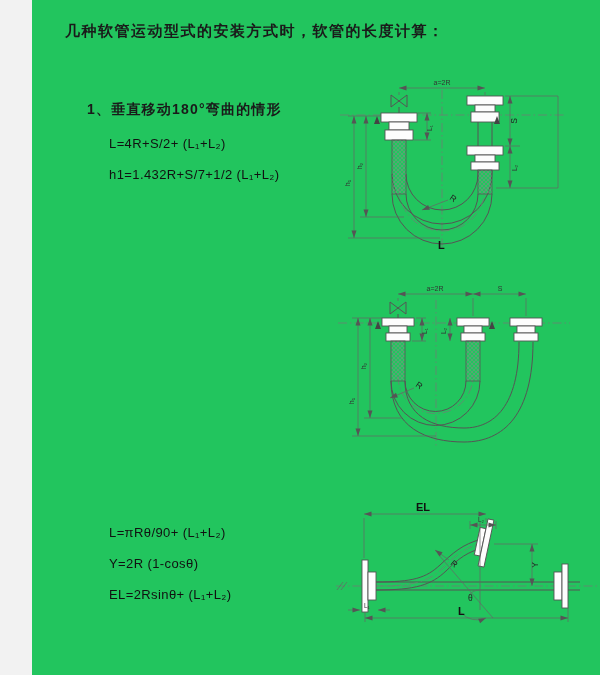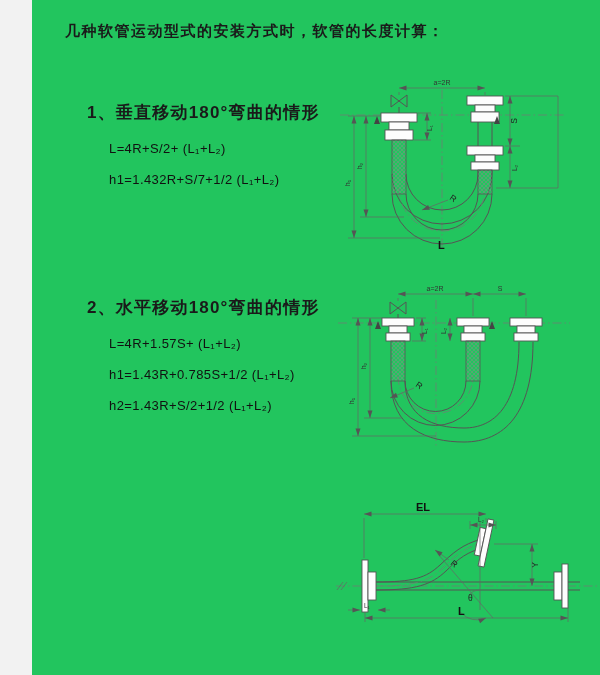--- a/index.html
+++ b/index.html
@@ -1,21 +1,21 @@
 <!DOCTYPE html>
 <html><head>
 <meta charset="utf-8">
 <style>
   html,body{margin:0;padding:0;background:#f2f2f2;}
   .page{position:relative;width:600px;height:675px;background:#22c55e;overflow:hidden;
         font-family:"Liberation Sans","DejaVu Sans",sans-serif;color:#1a1a1a;margin-left:32px;}
   .doc-title{position:absolute;left:33px;top:22px;font-size:15px;font-weight:bold;
              letter-spacing:1.5px;white-space:nowrap;}
   .calc{position:absolute;left:55px;width:300px;}
-  .sec-h{margin:0 0 9px 0;font-size:17px;font-weight:bold;letter-spacing:1.2px;white-space:nowrap;}
+  .sec-h{margin:0 0 9px 0;font-size:14px;font-weight:bold;letter-spacing:1.2px;white-space:nowrap;}
   .flist{margin-left:22px;}
   .formula{font-size:13px;line-height:31px;letter-spacing:0.4px;white-space:nowrap;color:#111;}
   .diag{position:absolute;}
   svg text{font-family:"Liberation Sans","DejaVu Sans",sans-serif;fill:#333;}
   .ln{stroke:#555;fill:none;stroke-width:1;}
   .fit{stroke:#555;fill:#fdfdfd;stroke-width:0.9;}
   .dim{stroke:#666;fill:none;stroke-width:0.7;}
   .cl{stroke:#777;fill:none;stroke-width:0.7;stroke-dasharray:9 3 1.5 3;}
   .dtxt{font-size:7px;}
   .dsm{font-size:6.5px;}
@@ -30,30 +30,27 @@
   <div class="doc-title">几种软管运动型式的安装方式时，软管的长度计算：</div>
 
   <section class="calc" style="top:101px">
     <h3 class="sec-h">1、垂直移动180°弯曲的情形</h3>
     <div class="flist">
       <div class="formula">L=4R+S/2+ (L₁+L₂)</div>
       <div class="formula">h1=1.432R+S/7+1/2 (L₁+L₂)</div>
     </div>
   </section>
 
-  <section class="calc" style="top:296px">
-    <h3 class="sec-h">2、水平移动180°弯曲的情形</h3>
+
+  <section class="calc" style="top:517px">
     <div class="flist">
-      <div class="formula">L=4R+1.57S+ (L₁+L₂)</div>
-      <div class="formula">h1=1.43R+0.785S+1/2 (L₁+L₂)</div>
-      <div class="formula">h2=1.43R+S/2+1/2 (L₁+L₂)</div>
+      <div class="formula">L=πRθ/90+ (L₁+L₂)</div>
+      <div class="formula">Y=2R (1-cosθ)</div>
+      <div class="formula">EL=2Rsinθ+ (L₁+L₂)</div>
     </div>
-  </section>
-
-  <section class="calc" style="top:517px">
   </section>
 
   <svg class="diag" style="left:300px;top:68px" width="294" height="184" viewBox="0 0 294 184">
     <defs>
       <marker id="ar1" markerWidth="9" markerHeight="7" refX="8" refY="3" orient="auto-start-reverse" markerUnits="userSpaceOnUse">
         <path d="M0.5,0.5 L8,3 L0.5,5.5 Z" fill="#555"></path>
       </marker>
       <pattern id="br1" width="4" height="4" patternUnits="userSpaceOnUse">
         <path d="M0,4 L4,0 M0,0 L4,4" stroke="#888" stroke-width="0.5"></path>
       </pattern>

